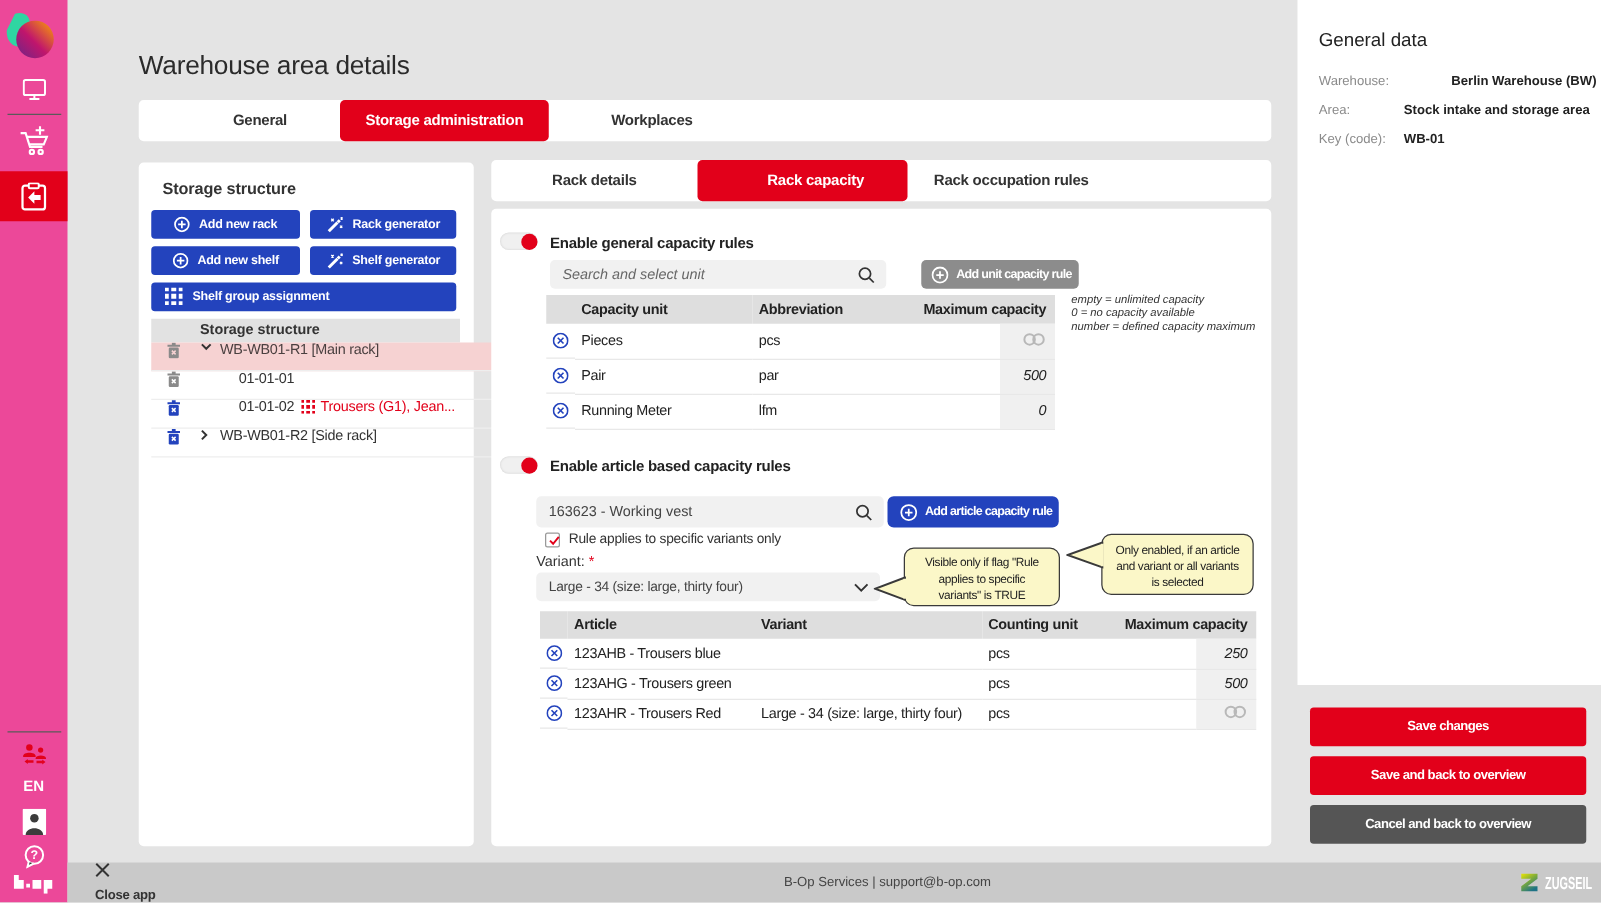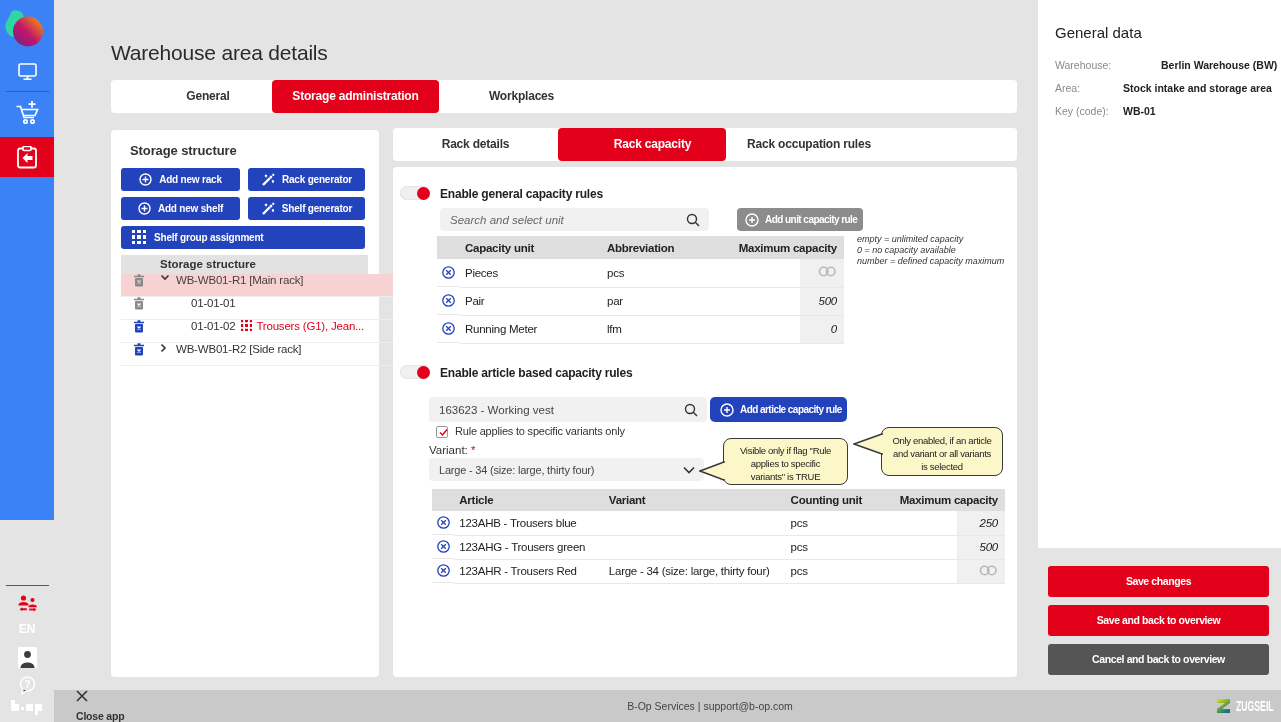--- a/index.html
+++ b/index.html
@@ -1,21 +1,21 @@
 <!DOCTYPE html>
 <html><head>
 <meta charset="utf-8">
 <style>
 * { margin:0; padding:0; box-sizing:border-box; }
 html,body { width:1281px; height:722px; overflow:hidden; }
 body { font-family:"Liberation Sans", sans-serif; background:#e4e4e4; position:relative; color:#333; }
 .abs { position:absolute; }
 
 
-#sidebar { left:0; top:0; width:54px; height:520px; background:#3b82f6;padding-left:47px; }
+#sidebar { left:0; top:0; width:54px; height:722px; background:#ec4899;padding-left:47px; }
 #sidebar .sep { position:absolute; left:6px; width:43px; height:1px; background:#5a5a5a; }
 #nav-active { position:absolute; left:0; top:137px; width:54px; height:40px; background:#e2001a; }
 .icn { position:absolute; }
 
 
 #bottombar { left:54px; top:690px; width:1227px; height:32px; background:#c9c9c9; }
 #closeapp { position:absolute; left:22px; top:0; height:32px; display:flex; align-items:flex-start; gap:8px; font-size:10.5px; font-weight:bold; color:#333; letter-spacing:-0.2px;flex-direction:column; }
 #midinfo { position:absolute; left:556px; top:0; width:200px; height:32px; line-height:32px; text-align:center; font-size:10.5px; color:#444; white-space:nowrap; }
 #zslogo { position:absolute; left:1162px; top:0; height:32px; display:flex; align-items:center; gap:4px; }
 #zslogo .zstext { color:#fff; font-weight:bold; font-size:14px; transform:scaleX(0.62); transform-origin:0 50%; width:63px; }

